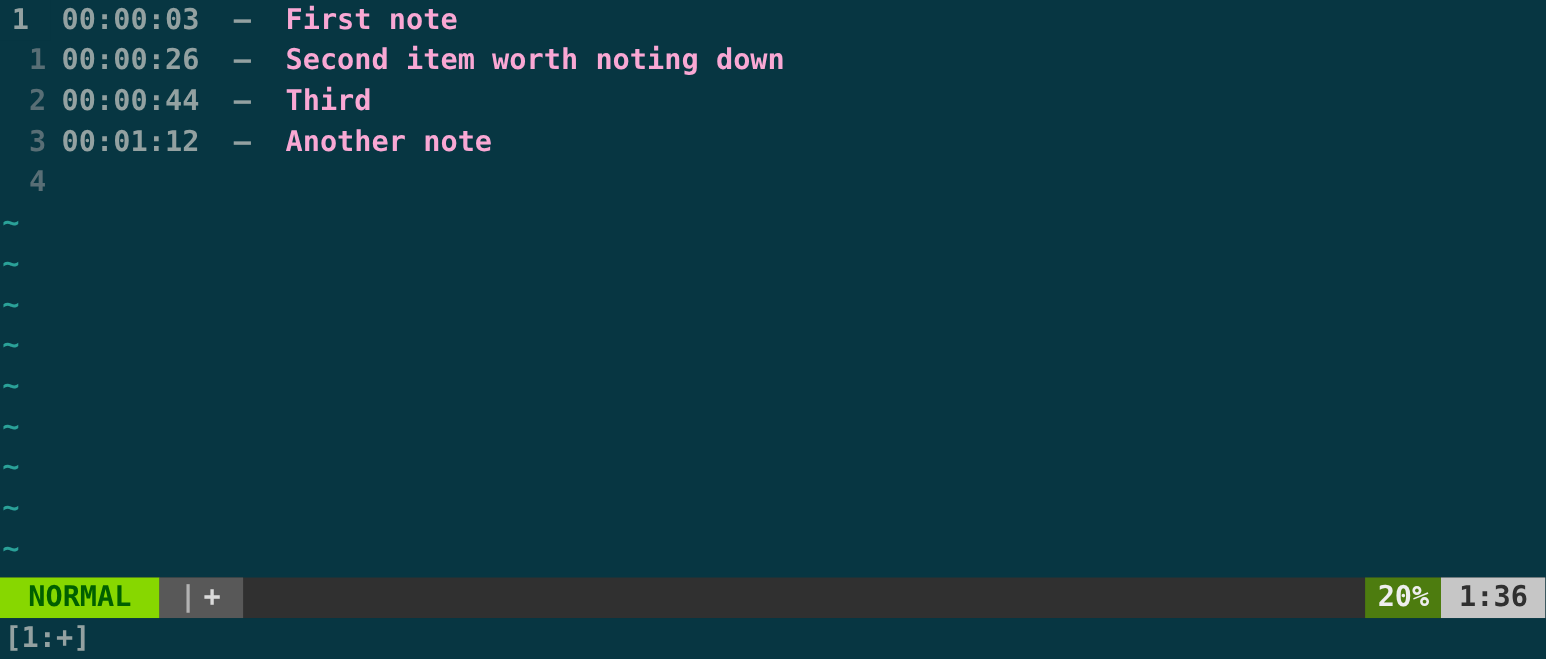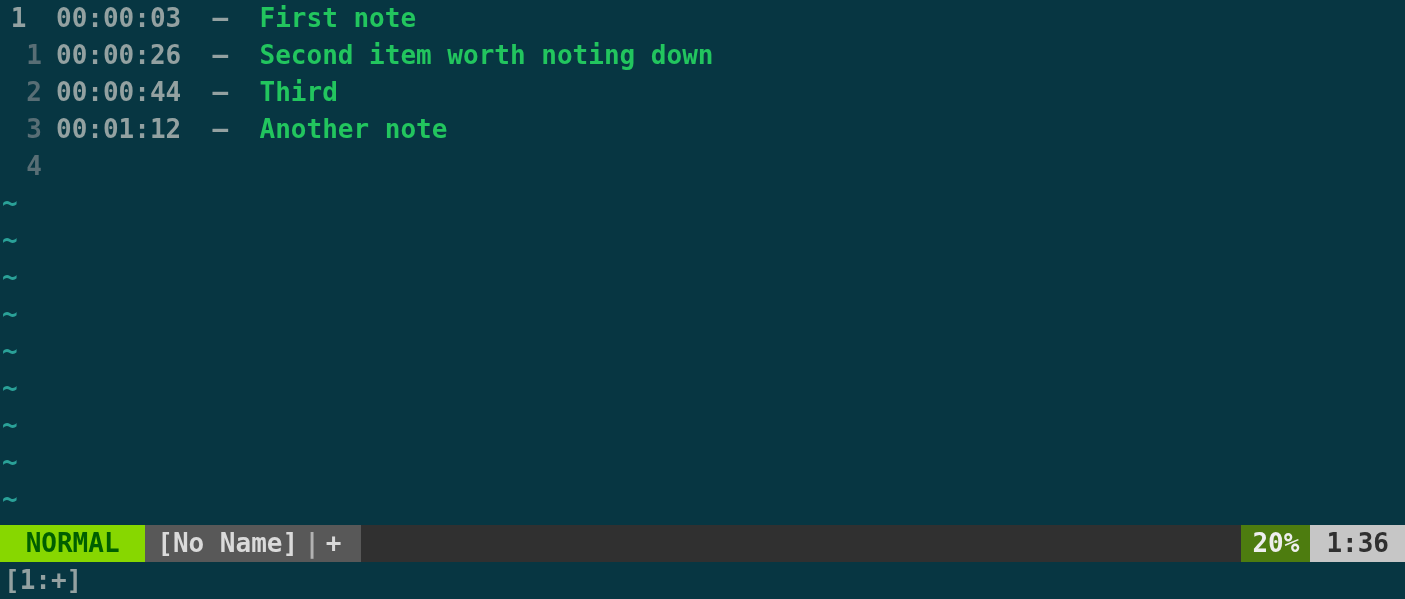--- a/index.html
+++ b/index.html
@@ -42,21 +42,21 @@
     background: #073642;
   }
   .linebody {
     padding-left: 10px;
     color: #93a1a1;
     white-space: pre;
   }
   .line.current .linebody { color: #a6b4b4; }
   .ts   { color: #93a1a1; margin-top: 15px; }
   .dash { color: #93a1a1; }
-  .txt  { color: #22c55e; }
+  .txt  { color: #f9a8d4; }
   .tilde-line {
     display: flex;
     height: 37px;
   }
   .tilde {
     width: 46px;
     padding-left: 2px;
     color: #2aa198;
     font-weight: 600;
   }
@@ -131,21 +131,20 @@
 </head>
 <body>
 
 <div class="editor">
 
   <div class="buffer" id="buffer"><div class="line current"><div class="gutter current">1 </div><div class="linebody"><span class="ts">00:00:03</span><span class="dash">  –  </span><span class="txt">First note</span></div></div><div class="line"><div class="gutter">1</div><div class="linebody"><span class="ts">00:00:26</span><span class="dash">  –  </span><span class="txt">Second item worth noting down</span></div></div><div class="line"><div class="gutter">2</div><div class="linebody"><span class="ts">00:00:44</span><span class="dash">  –  </span><span class="txt">Third</span></div></div><div class="line"><div class="gutter">3</div><div class="linebody"><span class="ts">00:01:12</span><span class="dash">  –  </span><span class="txt">Another note</span></div></div><div class="line"><div class="gutter">4</div><div class="linebody"></div></div><div class="tilde-line"><div class="tilde">~</div></div><div class="tilde-line"><div class="tilde">~</div></div><div class="tilde-line"><div class="tilde">~</div></div><div class="tilde-line"><div class="tilde">~</div></div><div class="tilde-line"><div class="tilde">~</div></div><div class="tilde-line"><div class="tilde">~</div></div><div class="tilde-line"><div class="tilde">~</div></div><div class="tilde-line"><div class="tilde">~</div></div><div class="tilde-line"><div class="tilde">~</div></div></div>
 
   <div class="statusline">
     <div class="sl-mode"> NORMAL </div>
     <div class="sl-file">
-      <span>[No Name]</span>
       <span class="sl-pipe">|</span>
       <span class="sl-mod">+</span>
     </div>
     <div class="sl-spacer"></div>
     <div class="sl-pct">20%</div>
     <div class="sl-pos">1:36</div>
   </div>
 
   <div class="bottomline">
     <span>[1:+]</span>

